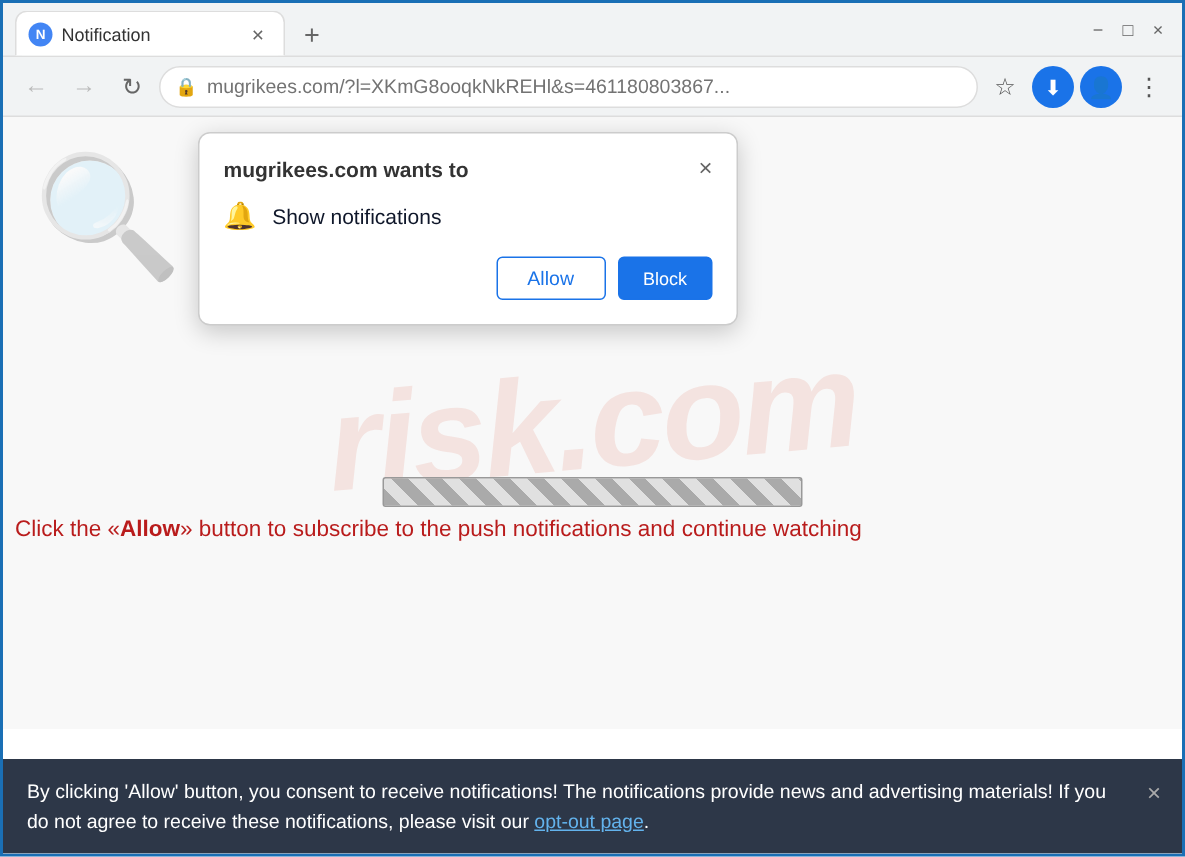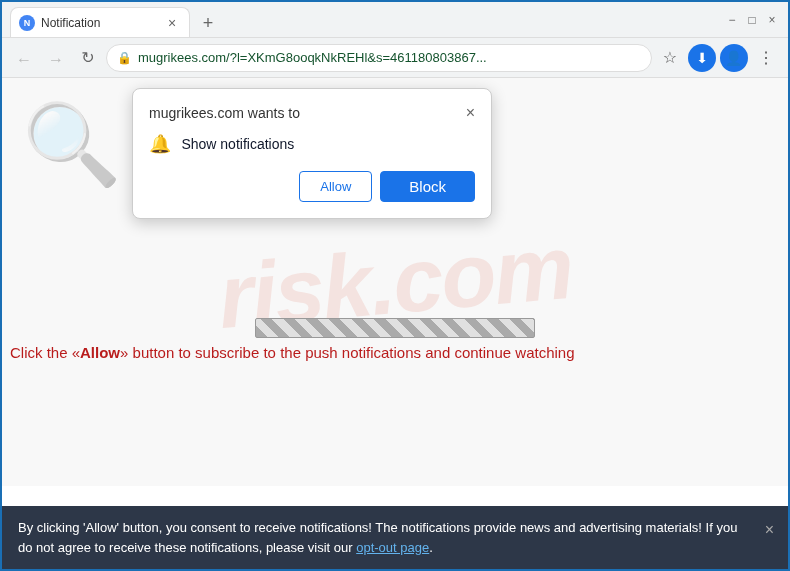--- a/index.html
+++ b/index.html
@@ -154,21 +154,21 @@
     }
 
     .lock-icon {
       font-size: 12px;
       color: #555;
     }
 
     .address-text {
       flex: 1;
       font-size: 13px;
-      color: #14532d;
+      color: #737373;
       white-space: nowrap;
       overflow: hidden;
     }
 
     .star-icon, .profile-icon, .menu-icon {
       width: 28px;
       height: 28px;
       display: flex;
       align-items: center;
       justify-content: center;
@@ -243,21 +243,21 @@
     .popup-header {
       display: flex;
       justify-content: space-between;
       align-items: flex-start;
       margin-bottom: 12px;
     }
 
     .popup-title {
       font-size: 14px;
       color: #333;
-      font-weight: 400;
+      font-weight: 700;
     }
 
     .popup-close {
       font-size: 16px;
       color: #666;
       cursor: pointer;
       line-height: 1;
     }
 
     .popup-permission {
@@ -287,26 +287,26 @@
       padding: 6px 20px;
       background: #fff;
       border: 1px solid #1a73e8;
       border-radius: 4px;
       color: #1a73e8;
       font-size: 13px;
       cursor: pointer;
     }
 
     .btn-block {
-      padding: 6px 28px;
+      padding: 6px 16px;
       background: #1a73e8;
       border: 1px solid #1a73e8;
       border-radius: 4px;
       color: #fff;
-      font-size: 15px;
+      font-size: 12px;
       cursor: pointer;
     }
 
     
     .progress-area {
       position: absolute;
       top: 240px;
       left: 50%;
       transform: translateX(-50%);
       width: 280px;

